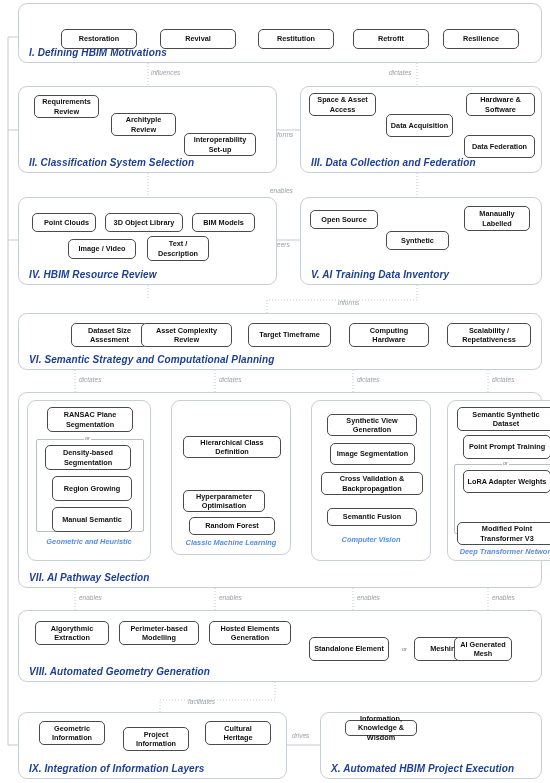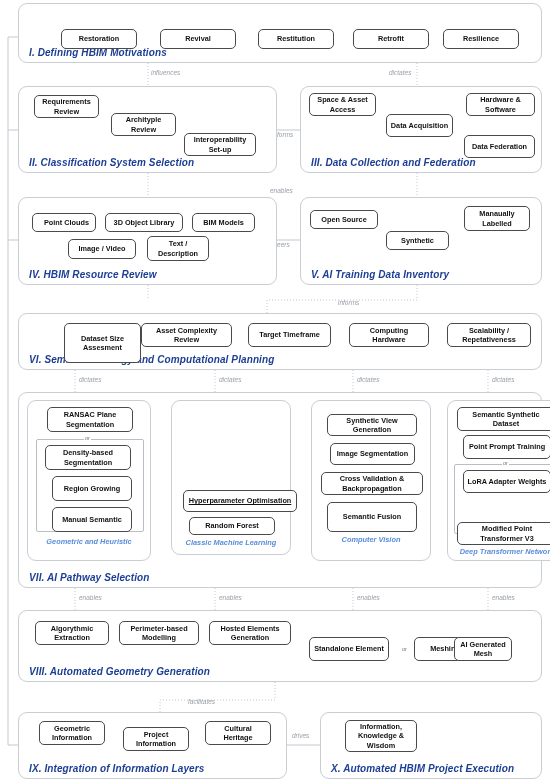--- a/index.html
+++ b/index.html
@@ -251,51 +251,52 @@
 
   <div class="section" style="left:300px;top:197px;width:242px;height:88px;">
     <div class="sec-title">V. AI Training Data Inventory</div>
     <div class="node" style="left:9px;top:12px;width:68px;height:19px;">Open Source</div>
     <div class="node" style="left:163px;top:8px;width:66px;height:25px;">Manaually Labelled</div>
     <div class="node" style="left:85px;top:33px;width:63px;height:19px;">Synthetic</div>
   </div>
 
   <div class="section" style="left:18px;top:313px;width:524px;height:57px;">
     <div class="sec-title">VI. Semantic Strategy and Computational Planning</div>
-    <div class="node" style="left:45px;top:9px;width:77px;height:40px;">Dataset Size Assesment</div>
+    <div class="node" style="left:52px;top:9px;width:77px;height:24px;">Dataset Size Assesment</div>
     <div class="node" style="left:122px;top:9px;width:91px;height:24px;">Asset Complexity Review</div>
     <div class="node" style="left:229px;top:9px;width:83px;height:24px;">Target Timeframe</div>
     <div class="node" style="left:330px;top:9px;width:80px;height:24px;">Computing Hardware</div>
     <div class="node" style="left:428px;top:9px;width:84px;height:24px;">Scalability / Repetativeness</div>
   </div>
 
   <div class="section" style="left:18px;top:392px;width:524px;height:196px;">
     <div class="sec-title">VII. AI Pathway Selection</div>
 
     <div class="pathway" style="left:8px;top:7px;width:124px;height:161px;">
       <div class="node" style="left:19px;top:6px;width:86px;height:25px;">RANSAC Plane Segmentation</div>
       <div class="or-bracket" style="left:8px;top:38px;width:108px;height:93px;"></div>
       <div class="or-label" style="left:56px;top:35px;">or</div>
       <div class="node" style="left:17px;top:44px;width:86px;height:25px;">Density-based Segmentation</div>
       <div class="node" style="left:24px;top:75px;width:80px;height:25px;">Region Growing</div>
       <div class="node" style="left:24px;top:106px;width:80px;height:25px;">Manual Semantic</div>
       <div class="pathway-label" style="top:136px;">Geometric and Heuristic</div>
     </div>
 
     <div class="pathway" style="left:152px;top:7px;width:120px;height:155px;">
-      <div class="node" style="left:11px;top:89px;width:114px;height:22px;text-decoration:underline;">Hyperparameter Optimisation</div>
+      <div class="node" style="left:11px;top:35px;width:98px;height:22px;">Hierarchical Class Definition</div>
+      <div class="node" style="left:11px;top:89px;width:82px;height:22px;">Hyperparameter Optimisation</div>
       <div class="node" style="left:17px;top:116px;width:86px;height:18px;">Random Forest</div>
       <div class="pathway-label" style="top:137px;">Classic Machine Learning</div>
     </div>
 
     <div class="pathway" style="left:292px;top:7px;width:120px;height:161px;">
       <div class="node" style="left:15px;top:13px;width:90px;height:22px;">Synthetic View Generation</div>
       <div class="node" style="left:18px;top:42px;width:85px;height:22px;">Image Segmentation</div>
       <div class="node" style="left:9px;top:71px;width:102px;height:23px;">Cross Validation &amp; Backpropagation</div>
-      <div class="node" style="left:15px;top:101px;width:90px;height:30px;">Semantic Fusion</div>
+      <div class="node" style="left:15px;top:107px;width:90px;height:18px;">Semantic Fusion</div>
       <div class="pathway-label" style="top:134px;">Computer Vision</div>
     </div>
 
     <div class="pathway" style="left:428px;top:7px;width:120px;height:161px;">
       <div class="node" style="left:9px;top:6px;width:98px;height:24px;">Semantic Synthetic Dataset</div>
       <div class="node" style="left:15px;top:34px;width:88px;height:24px;">Point Prompt Training</div>
       <div class="or-bracket" style="left:6px;top:63px;width:106px;height:70px;"></div>
       <div class="or-label" style="left:54px;top:60px;">or</div>
       <div class="node" style="left:15px;top:69px;width:88px;height:23px;">LoRA Adapter Weights</div>
       <div class="node" style="left:9px;top:121px;width:100px;height:23px;">Modified Point Transformer V3</div>
@@ -316,16 +317,16 @@
 
   <div class="section" style="left:18px;top:712px;width:269px;height:67px;">
     <div class="sec-title">IX. Integration of Information Layers</div>
     <div class="node" style="left:20px;top:8px;width:66px;height:24px;">Geometric Information</div>
     <div class="node" style="left:104px;top:14px;width:66px;height:24px;">Project Information</div>
     <div class="node" style="left:186px;top:8px;width:66px;height:24px;">Cultural Heritage</div>
   </div>
 
   <div class="section" style="left:320px;top:712px;width:222px;height:67px;">
     <div class="sec-title">X. Automated HBIM Project Execution</div>
-    <div class="node" style="left:24px;top:7px;width:72px;height:32px;">Information, Knowledge &amp; Wisdom</div>
+    <div class="node" style="left:24px;top:7px;width:72px;height:16px;">Information, Knowledge &amp; Wisdom</div>
   </div>
 
 </div>
 
 </body></html>

